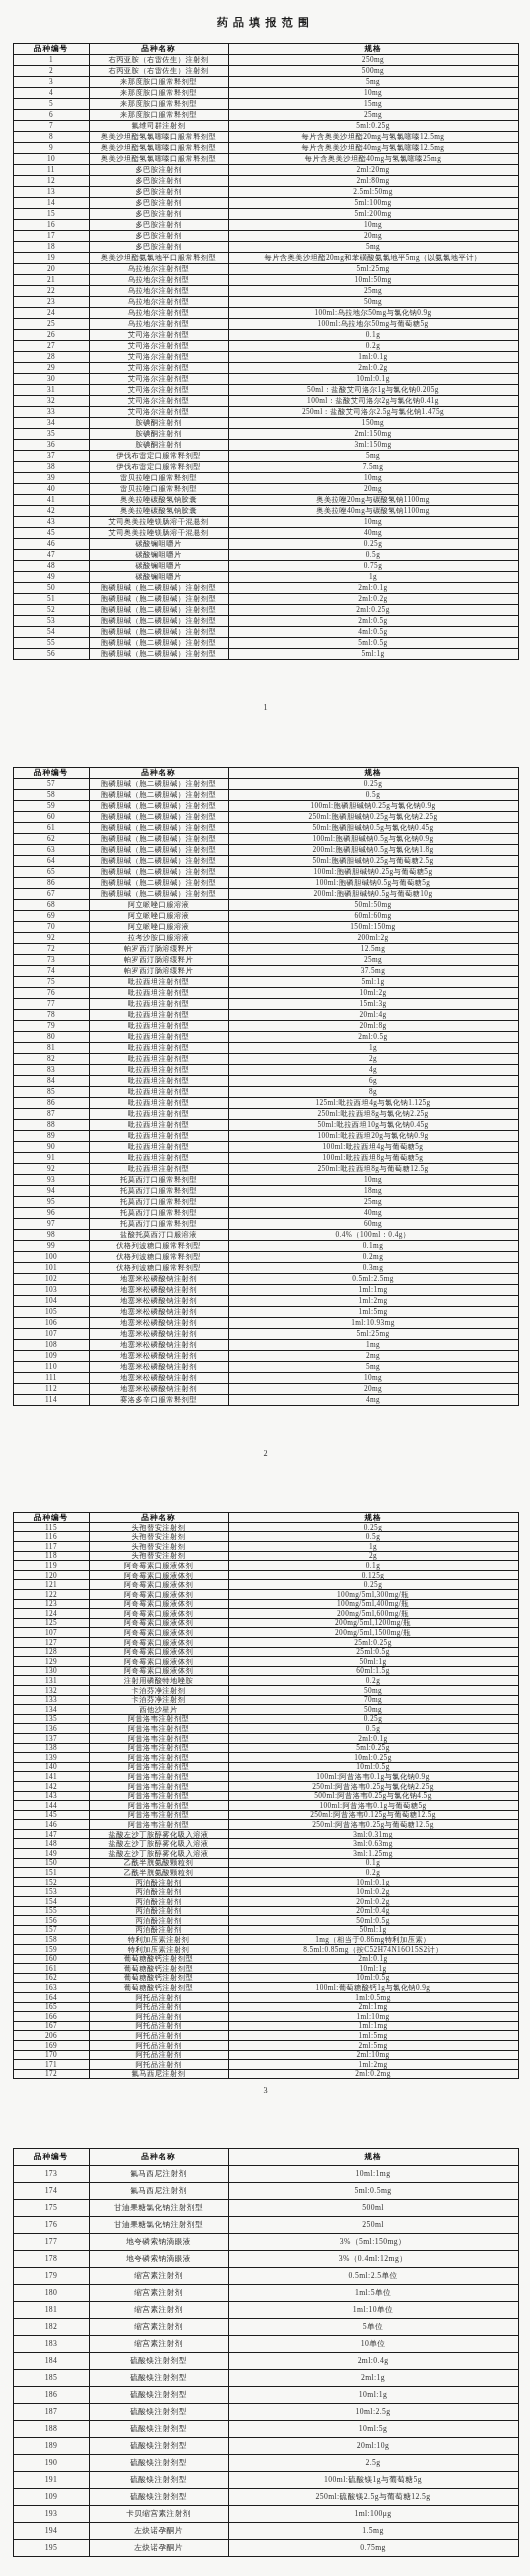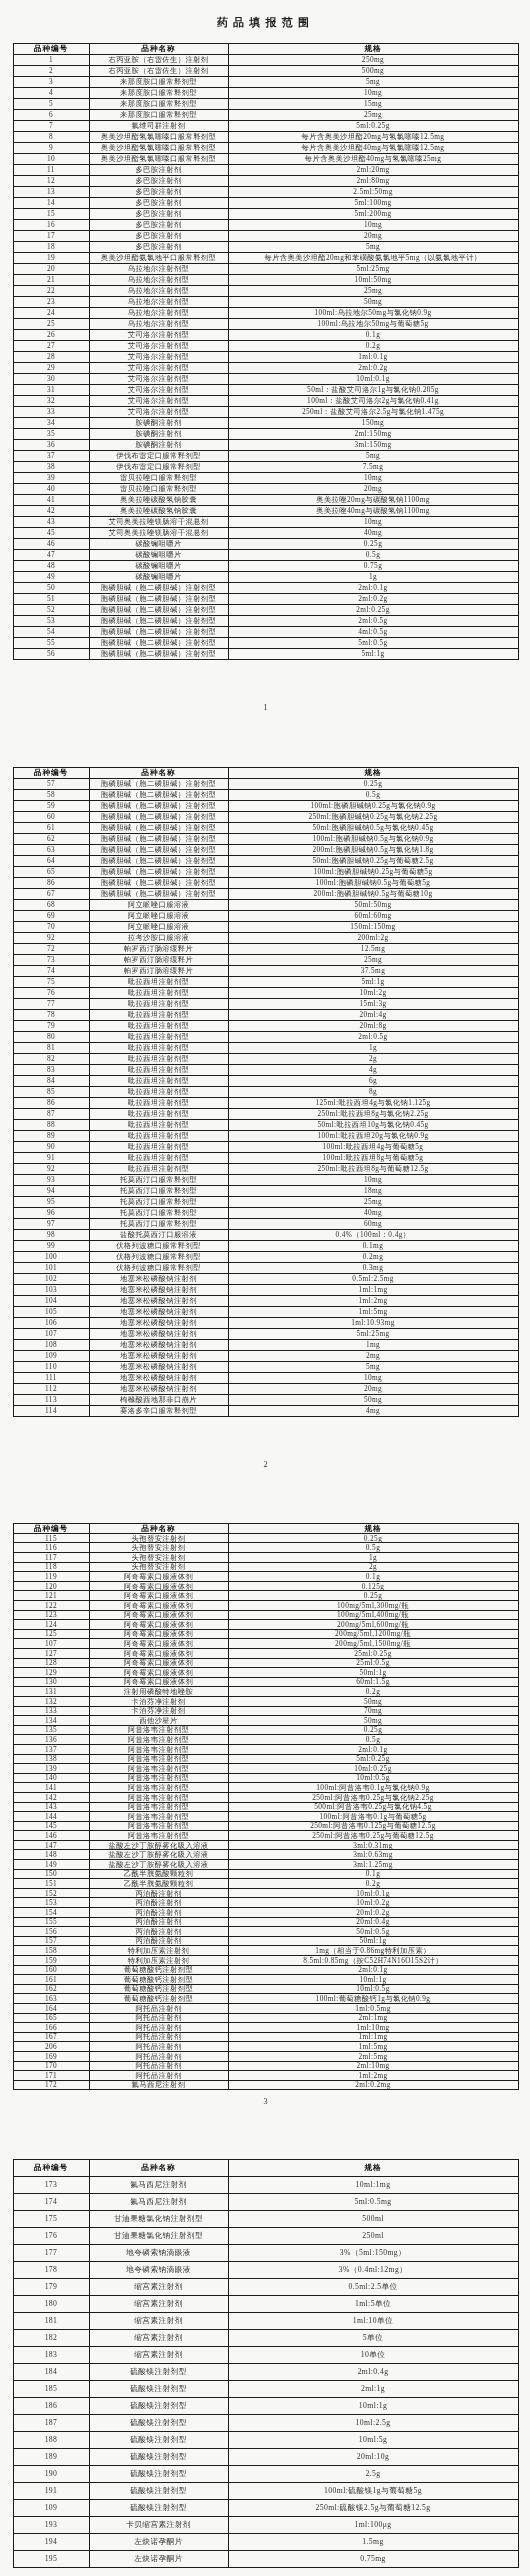--- a/index.html
+++ b/index.html
@@ -626,25 +626,20 @@
             <td>111</td>
             <td>地塞米松磷酸钠注射剂</td>
             <td>10mg</td>
           </tr>
           <tr>
             <td>112</td>
             <td>地塞米松磷酸钠注射剂</td>
             <td>20mg</td>
           </tr>
           <tr>
-            <td>113</td>
-            <td>枸橼酸西地那非口崩片</td>
-            <td>50mg</td>
-          </tr>
-          <tr>
             <td>114</td>
             <td>赛洛多辛口服常释剂型</td>
             <td>4mg</td>
           </tr>
         </tbody>
       </table>
       <div class="page-num">2</div>
     </section>
     <section class="page page-3">
       <table class="drug-table rh-b">

